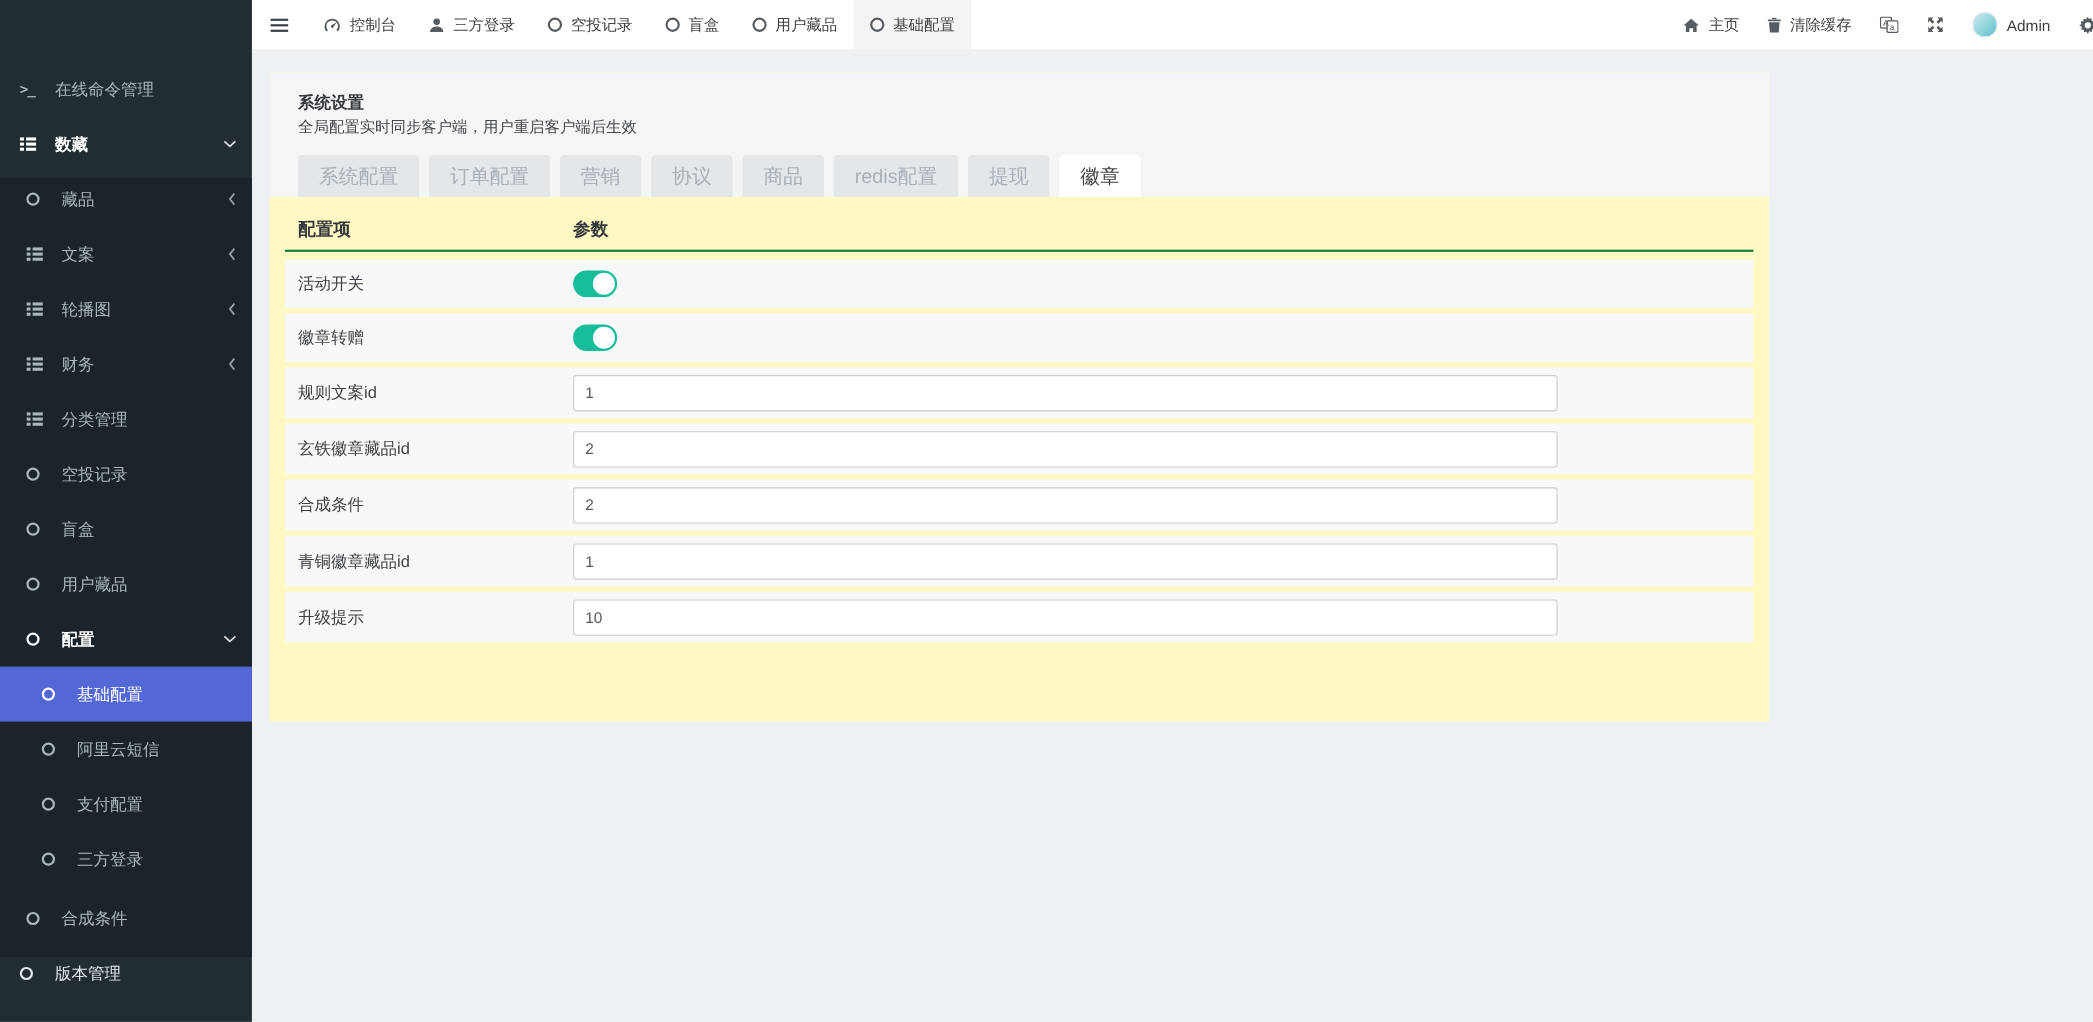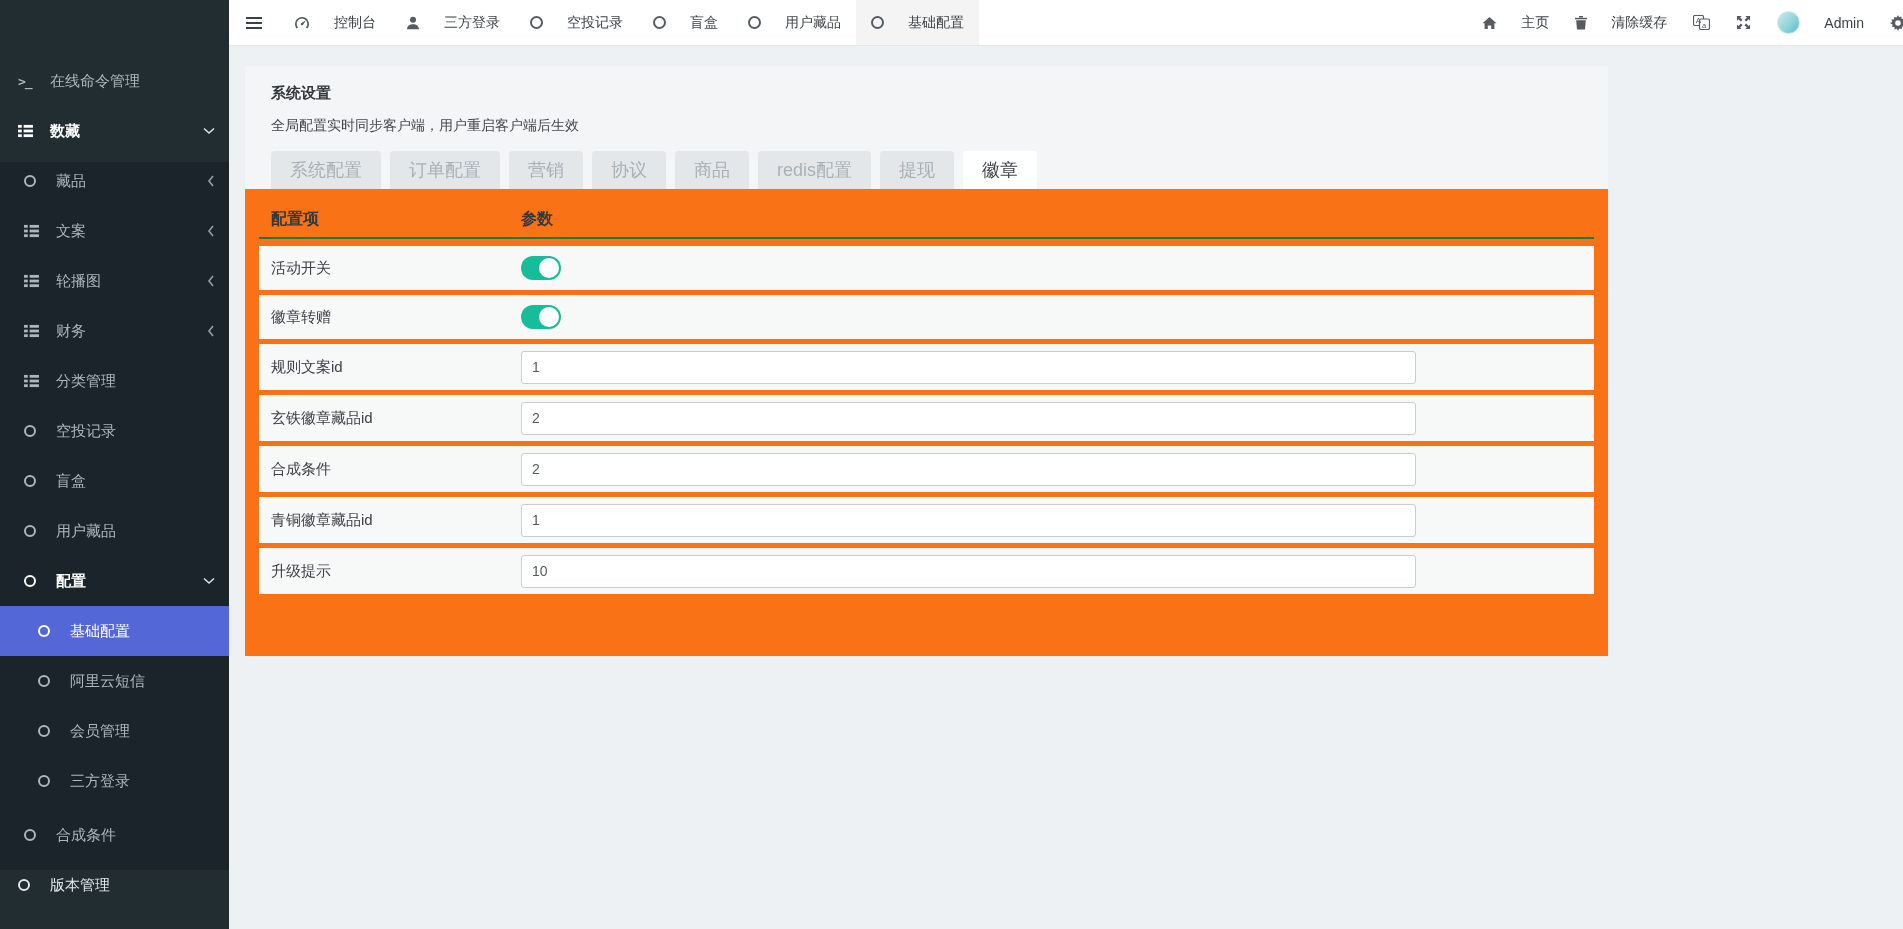--- a/index.html
+++ b/index.html
@@ -23,33 +23,33 @@
   .mi.bright { color:#dfe6e9; }
   .chev { position:absolute; right:14px; top:50%; transform:translateY(-50%); display:flex; opacity:.85; }
   .circ { width:12px; height:12px; border:2px solid currentColor; border-radius:50%; }
   .term { font-family:"DejaVu Sans Mono",monospace; font-weight:bold; font-size:13px; letter-spacing:-1px; }
 
   
   .navbar { position:absolute; left:229px; top:0; width:1674px; height:46px; background:#ffffff; border-bottom:1px solid #e3e7ea; display:flex; align-items:stretch; z-index:4; overflow:hidden; }
   .nav-left { display:flex; align-items:stretch; }
   .hamburger { display:flex; flex-direction:column; justify-content:center; gap:3px; padding:0 17px; cursor:pointer; }
   .hamburger i { display:block; width:16px; height:2px; background:#3b4146; }
-  .nv { display:flex; align-items:center; gap:24px; padding:0 15px; font-size:14px; color:#3d4247; cursor:pointer; }
+  .nv { display:flex; align-items:center; gap:8px; padding:0 15px; font-size:14px; color:#3d4247; cursor:pointer; }
   .nv .ic { display:flex; color:#565c61; }
   .nv.active { background:#f4f4f4; }
   .nav-right { margin-left:auto; display:flex; align-items:stretch; }
   .nav-right .nv { padding:0 13px; }
   .avatar { width:23px; height:23px; border-radius:50%; background:linear-gradient(135deg,#cfe9f5 0%,#8ed6d8 55%,#5db9d8 100%); border:1px solid #d7e4ea; }
   .nv.gear-item { padding:0 4px 0 13px; margin-right:-7px; }
 
   
-  .card { position:absolute; left:245px; top:66px; width:1363px; height:590px; background:#f97316; }
+  .card { position:absolute; left:245px; top:66px; width:1363px; height:590px; background:#fef9c3; }
   .card-head { background:#f3f5f7; padding:18px 26px 0 26px; }
   .p-title { font-size:15px; font-weight:bold; color:#33383d; }
-  .p-sub { font-size:14px; color:#43484d; margin-top:14px; }
+  .p-sub { font-size:14px; color:#43484d; margin-top:4px; }
   .tabs { display:flex; margin-top:16px; }
   .tab { padding:7px 19px; font-size:18px; color:#a8b0b7; background:#e3e7ea; border-radius:4px 4px 0 0; margin-right:9px; cursor:pointer; white-space:nowrap; }
   .tab.active { background:#ffffff; color:#3d4247; }
   .card-body { padding:12px 14px 0 14px; }
   .thead { display:flex; align-items:center; height:38px; padding-left:12px; font-size:16px; font-weight:bold; color:#33383d; border-bottom:2px solid #15803d; margin-bottom:7px; }
   .thead .c1 { width:250px; }
   .row { display:flex; align-items:center; background:#f7f8f8; margin-bottom:5px; padding-left:12px; }
   .row.sw { height:44px; }
   .row.inp { height:46px; }
   .row .c1 { width:250px; font-size:15px; color:#3d4247; }
@@ -222,21 +222,21 @@
           <span class="ic">
               <span class="circ"></span>
             </span>
           <span>阿里云短信</span>
         </div>
 
         <div class="mi l3">
           <span class="ic">
               <span class="circ"></span>
             </span>
-          <span>会员管理</span>
+          <span>支付配置</span>
         </div>
 
         <div class="mi l3">
           <span class="ic">
               <span class="circ"></span>
             </span>
           <span>三方登录</span>
         </div>
 
         <div class="mi l2" style="margin-top:4px;">

